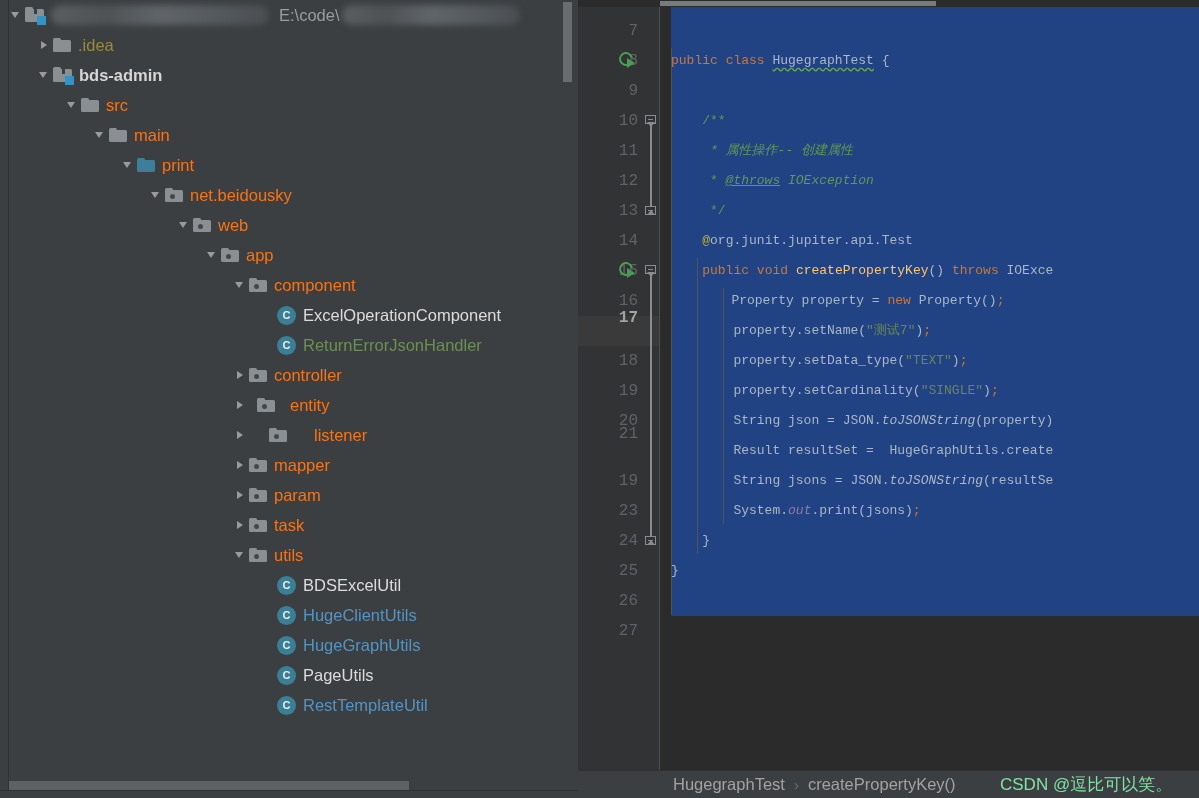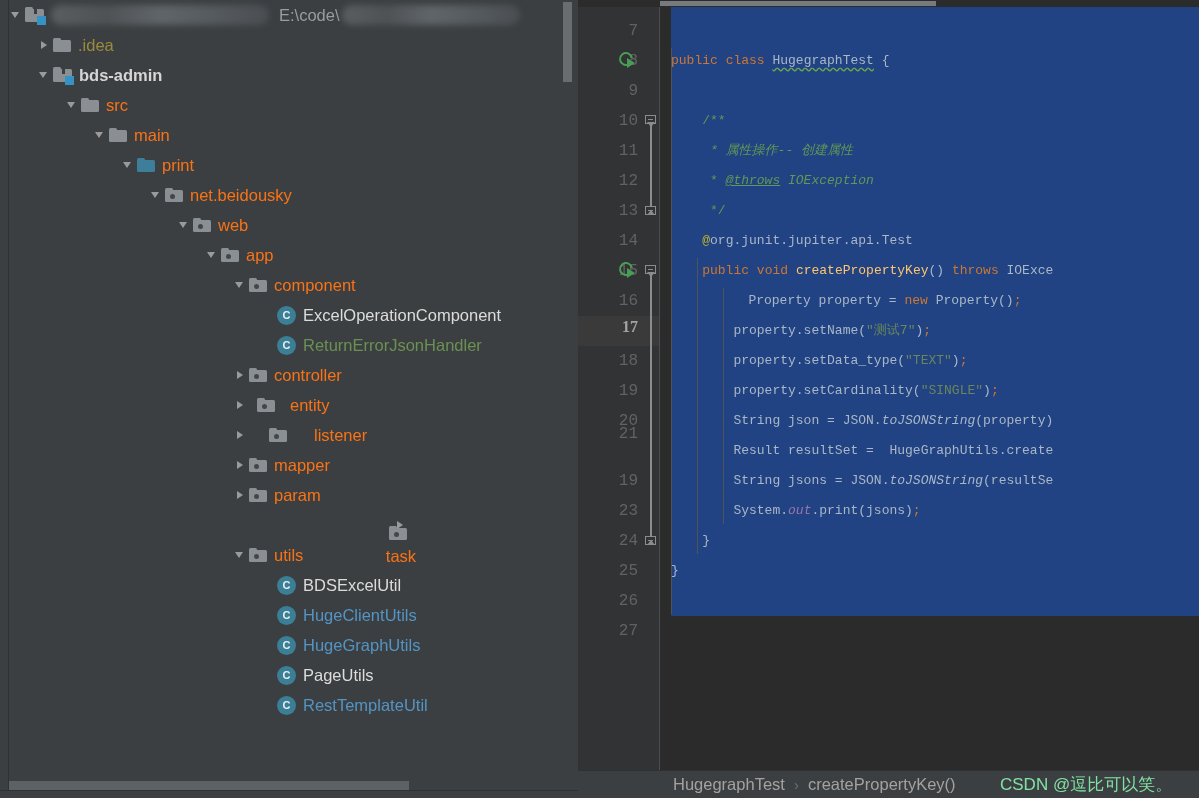--- a/index.html
+++ b/index.html
@@ -416,21 +416,21 @@
       </div>
       <div class="tree-row" style="padding-left: 224px;">
         <span class="arrow closed"></span>
         <span class="ico ico-pkg">
           <span class="tab"></span>
           <span class="f"></span>
           <span class="dot"></span>
         </span>
         <span class="label grey">param</span>
       </div>
-      <div class="tree-row" style="padding-left: 224px; flex-direction: column;">
+      <div class="tree-row" style="padding-left: 224px;">
         <span class="arrow closed"></span>
         <span class="ico ico-pkg">
           <span class="tab"></span>
           <span class="f"></span>
           <span class="dot"></span>
         </span>
         <span class="label grey">task</span>
       </div>
       <div class="tree-row" style="padding-left: 224px;">
         <span class="arrow open"></span>
@@ -501,21 +501,21 @@
       <div class="lnum" style="top: 136px;">11</div>
       <div class="lnum" style="top: 166px;">12</div>
       <div class="lnum" style="top: 196px;">13</div>
       <div class="lnum" style="top: 226px;">14</div>
       <div class="lnum" style="top: 256px;">15</div>
       <div class="run-icon" style="top: 262px;">
         <span class="ring"></span>
         <span class="tri"></span>
       </div>
       <div class="lnum" style="top: 286px;">16</div>
-      <div class="lnum current" style="top: 312px; font-family: Liberation Serif, serif;">17</div>
+      <div class="lnum current" style="top: 303px;">17</div>
       <div class="lnum" style="top: 346px;">18</div>
       <div class="lnum" style="top: 376px;">19</div>
       <div class="lnum" style="top: 406px;">20</div>
       <div class="lnum" style="top: 419px;">21</div>
       <div class="lnum" style="top: 466px;">19</div>
       <div class="lnum" style="top: 496px;">23</div>
       <div class="lnum" style="top: 526px;">24</div>
       <div class="lnum" style="top: 556px;">25</div>
       <div class="lnum" style="top: 586px;">26</div>
       <div class="lnum" style="top: 616px;">27</div>
@@ -549,21 +549,21 @@
   <div class="code-line" style="top: -14px; left: 11px;"><span class="plain"><span class="kw">import</span> java.io.IOException<span class="kw">;</span></span></div>
       <div class="code-line" style="top: 16px; left: 11px;"><span class="plain"></span></div>
       <div class="code-line" style="top: 46px; left: 11px;"><span class="plain"><span class="kw">public</span> <span class="kw">class</span> <span class="plain wavy">HugegraphTest</span> {</span></div>
       <div class="code-line" style="top: 76px; left: 11px;"><span class="plain"></span></div>
       <div class="code-line" style="top: 106px; left: 11px;"><span class="cmtp">    /**</span></div>
       <div class="code-line" style="top: 136px; left: 11px;"><span class="cmt">     * 属性操作-- 创建属性</span></div>
       <div class="code-line" style="top: 166px; left: 11px;"><span class="cmtp">     * </span><span class="tag">@throws</span><span class="cmt"> IOException</span></div>
       <div class="code-line" style="top: 196px; left: 11px;"><span class="cmtp">     */</span></div>
       <div class="code-line" style="top: 226px; left: 11px;">    <span class="anno">@</span><span class="plain">org.junit.jupiter.api.Test</span></div>
       <div class="code-line" style="top: 256px; left: 11px;"><span class="plain">    <span class="kw">public</span> <span class="kw">void</span> <span class="meth">createPropertyKey</span>() <span class="kw">throws</span> IOExce</span></div>
-      <div class="code-line" style="top: 286px; left: 26px;"><span class="plain">        Property property = <span class="kw">new</span> Property()<span class="kw">;</span></span></div>
+      <div class="code-line" style="top: 286px; left: 9px;"><span class="plain">        Property property = <span class="kw">new</span> Property()<span class="kw">;</span></span></div>
       <div class="code-line" style="top: 316px; left: 11px;"><span class="plain">        property.setName(<span class="str">"测试7"</span>)<span class="kw">;</span></span></div>
       <div class="code-line" style="top: 346px; left: 11px;"><span class="plain">        property.setData_type(<span class="str">"TEXT"</span>)<span class="kw">;</span></span></div>
       <div class="code-line" style="top: 376px; left: 11px;"><span class="plain">        property.setCardinality(<span class="str">"SINGLE"</span>)<span class="kw">;</span></span></div>
       <div class="code-line" style="top: 406px; left: 11px;"><span class="plain">        String json = JSON.<span class="stat">toJSONString</span>(property)</span></div>
       <div class="code-line" style="top: 436px; left: 11px;"><span class="plain">        Result resultSet =  HugeGraphUtils.create</span></div>
       <div class="code-line" style="top: 466px; left: 11px;"><span class="plain">        String jsons = JSON.<span class="stat">toJSONString</span>(resultSe</span></div>
       <div class="code-line" style="top: 496px; left: 11px;"><span class="plain">        System.<span class="field-static">out</span>.print(jsons)<span class="kw">;</span></span></div>
       <div class="code-line" style="top: 526px; left: 11px;"><span class="plain">    }</span></div>
       <div class="code-line" style="top: 556px; left: 11px;"><span class="plain">}</span></div>
       <div class="code-line" style="top: 586px; left: 11px;"><span class="plain"></span></div>

